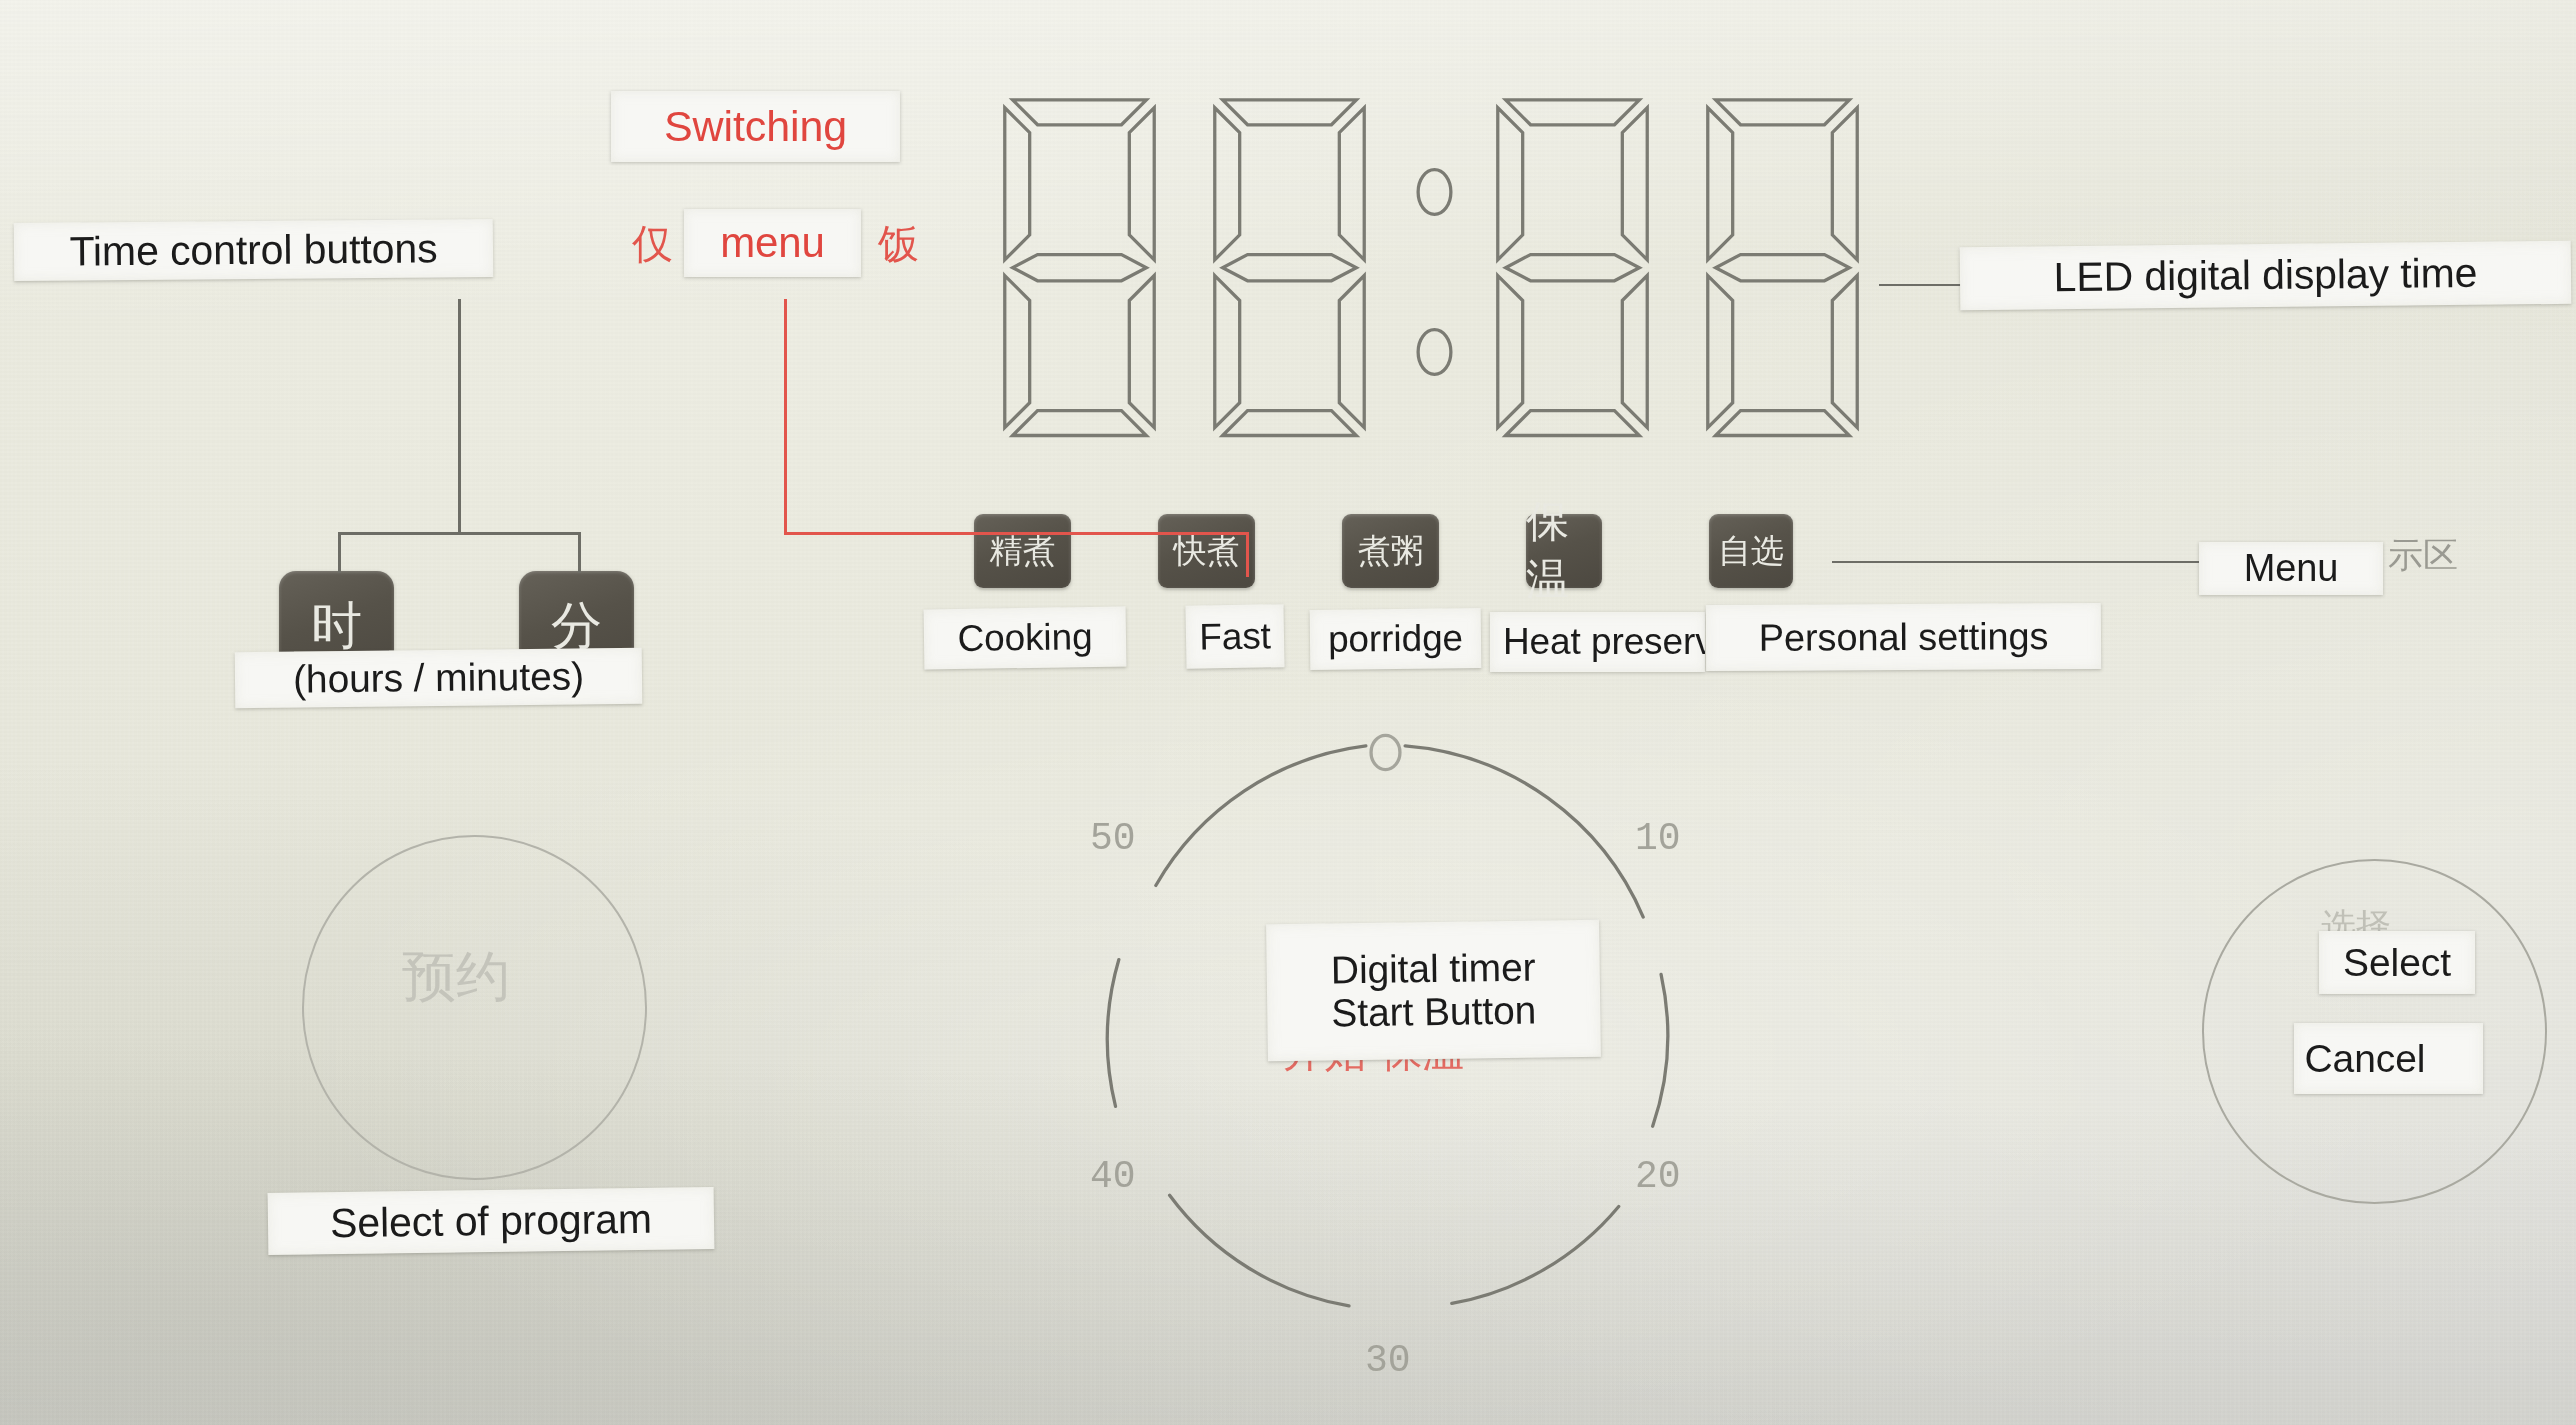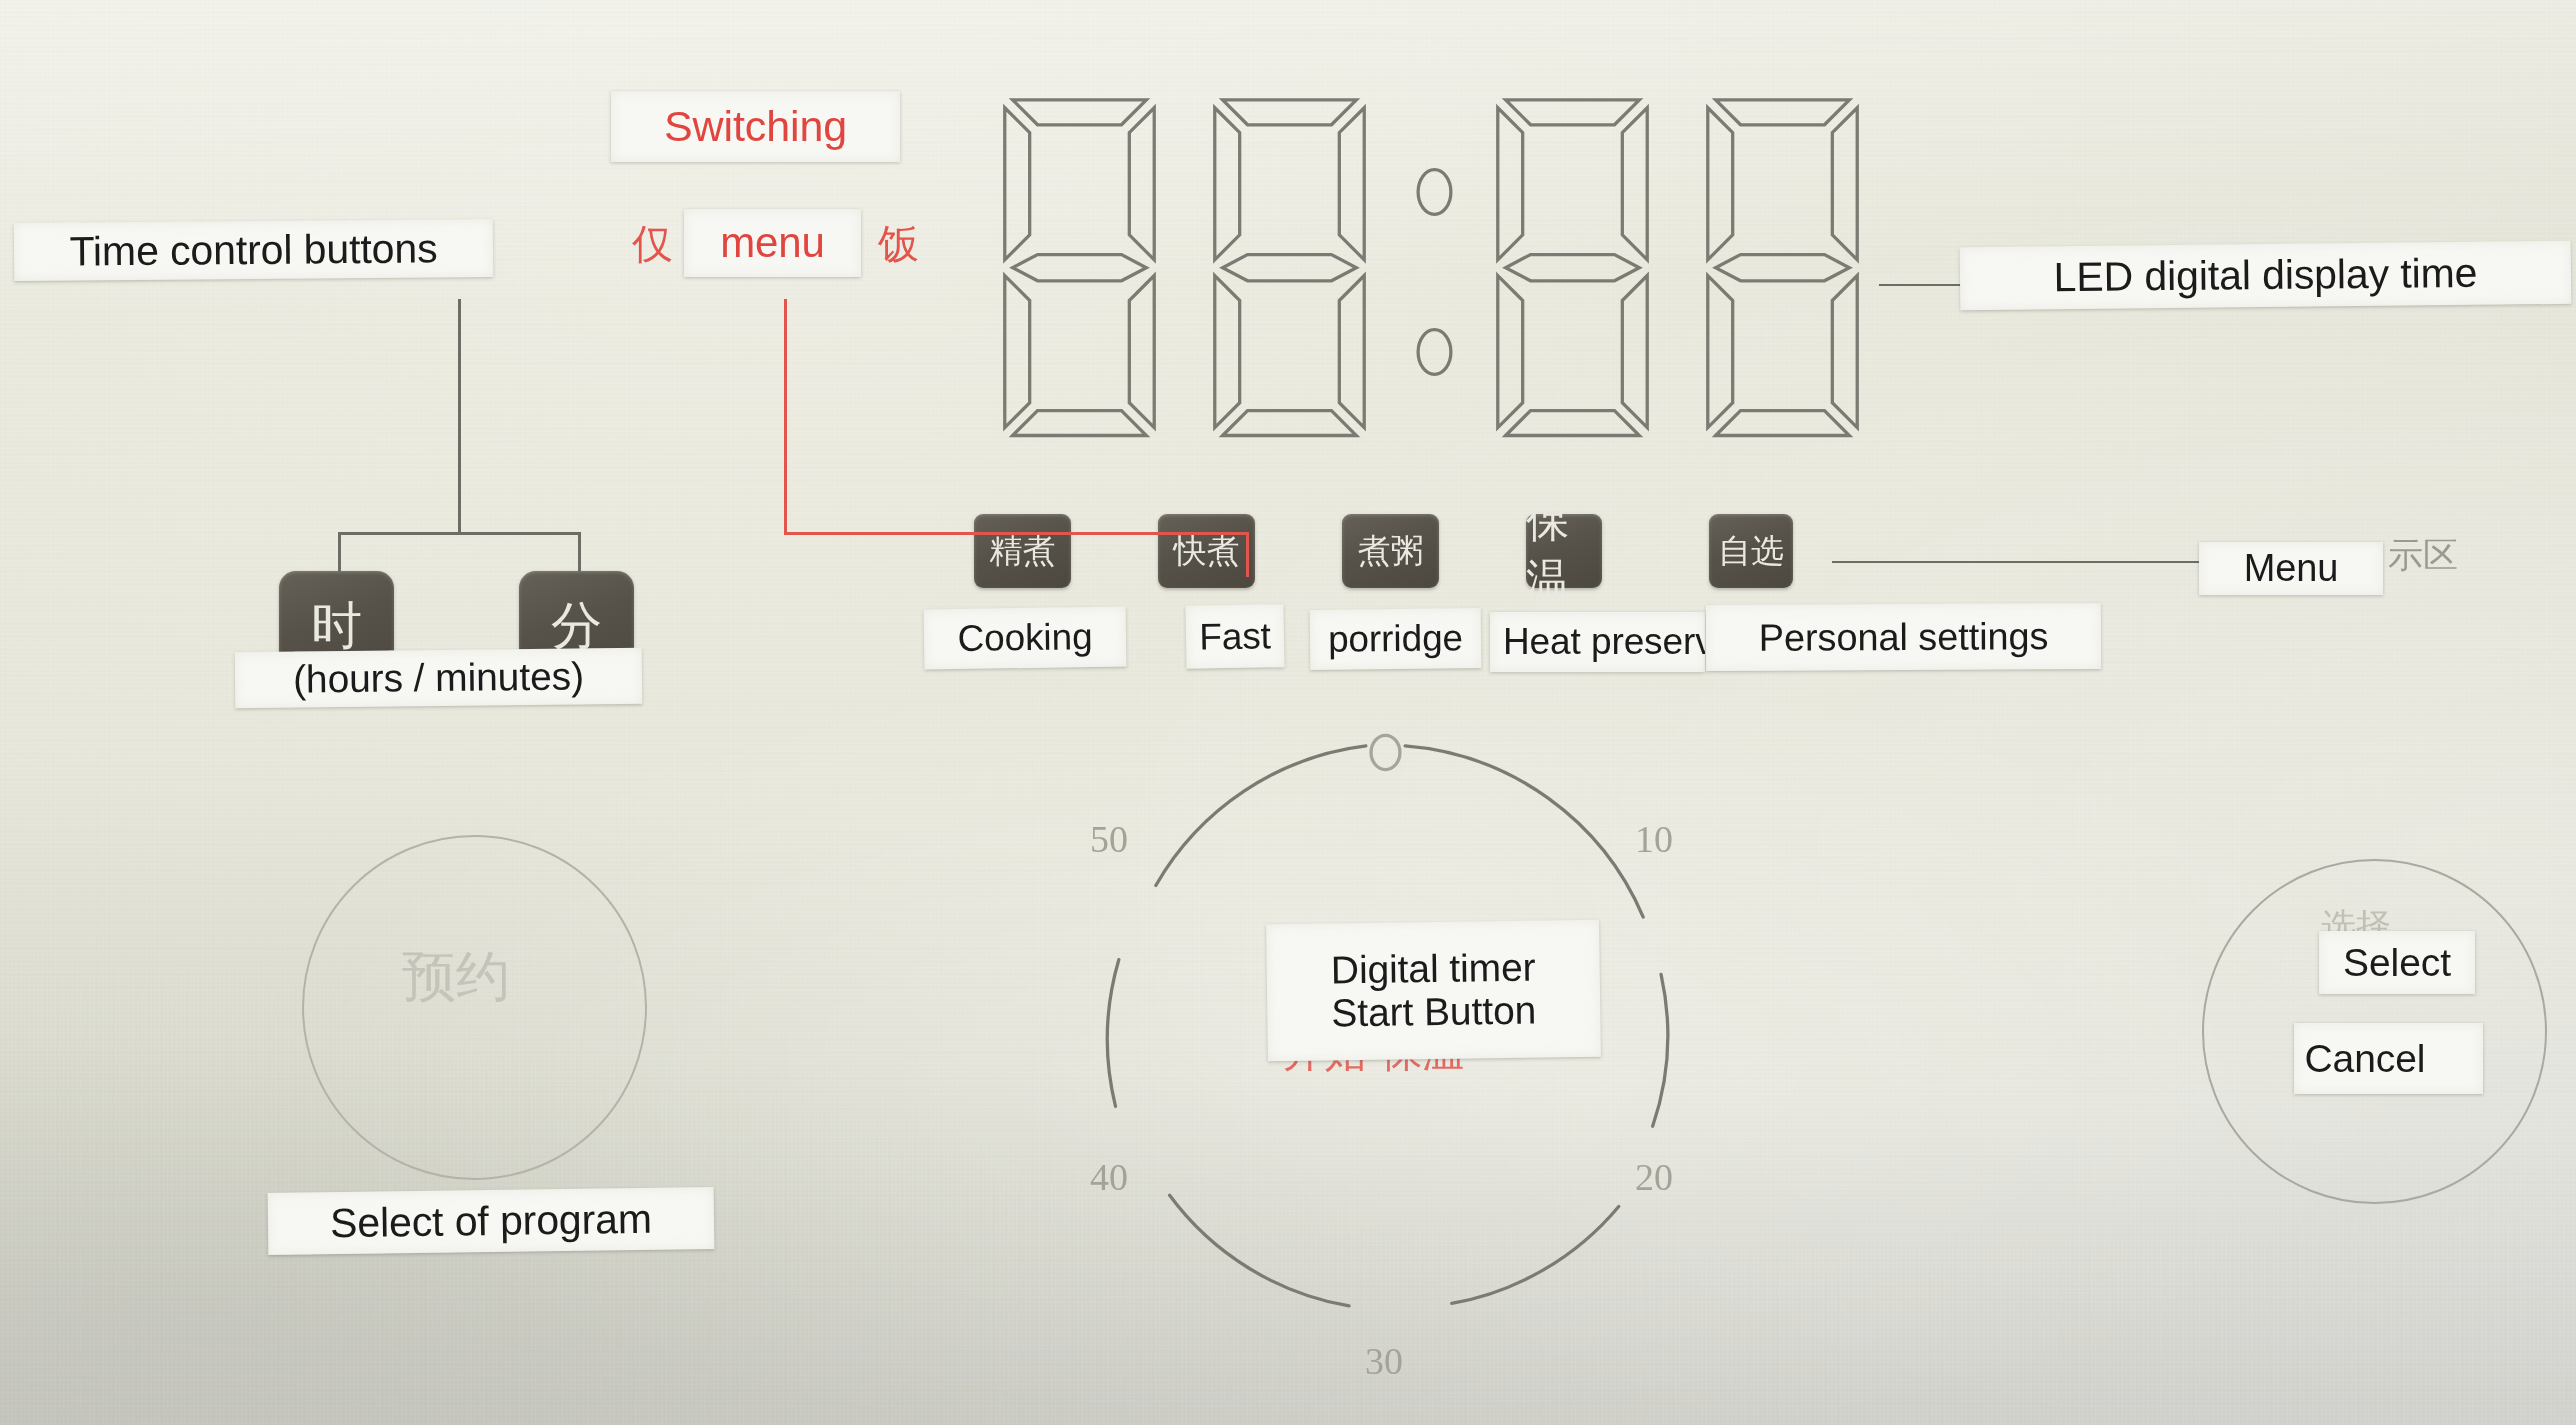--- a/index.html
+++ b/index.html
@@ -62,21 +62,21 @@
   .menu-btn{border-radius:9px;}
   .circle{
     position:absolute;border-radius:50%;
     border:2px solid #a9a9a0;
     z-index:4;
   }
   .lead{position:absolute;background:#6d6d66;z-index:8;}
   .lead.red{background:#e2554c;}
   .dial-num{
     position:absolute;color:#a3a39a;
-    font-family:Liberation Serif, serif;
+    font-family:Liberation Mono, monospace;
     z-index:5;white-space:nowrap;text-align:right;
   }
   svg.seg{position:absolute;z-index:5;overflow:visible;}
   svg.seg path,svg.seg ellipse{fill:none;stroke:#7b7b73;stroke-width:5;stroke-linejoin:miter;}
 </style>
 </head>
 <body>
 
 <div id="panel">
 

